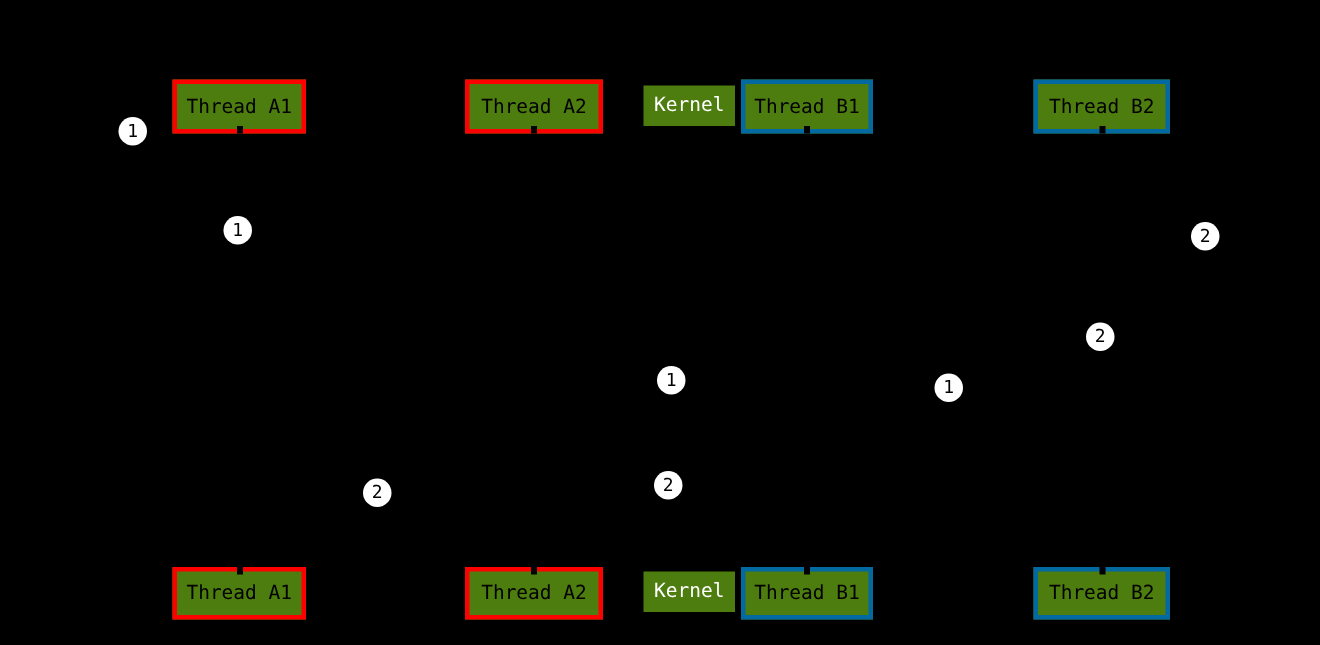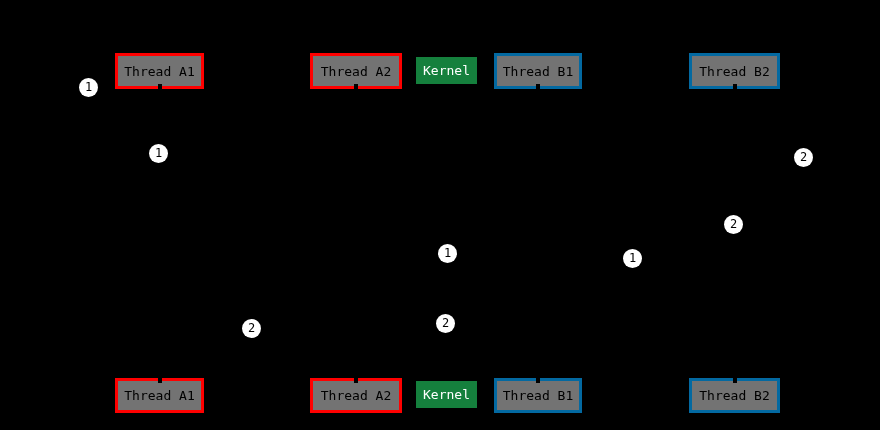--- a/index.html
+++ b/index.html
@@ -7,34 +7,35 @@
     position: relative;
     width: 880px;
     height: 430px;
     background: #000000;
     font-family: "DejaVu Sans Mono", "Liberation Mono", monospace;
     overflow: hidden;
   }
   .box {
     position: absolute;
     box-sizing: border-box;
-    background: #737373;
+    background: #4d7c0f;
     color: #000000;
     display: flex;
     align-items: center;
     justify-content: center;
     font-size: 13px;
     white-space: nowrap;
   }
   .box.red  { border: 3px solid #ff0000; }
   .box.blue { border: 3px solid #0369a1; }
   .box.kernel {
-    background: #15803d;
+    background: #4d7c0f;
     color: #ffffff;
     border: none;
+    margin-left: 13px;
   }
   .notch {
     position: absolute;
     left: 50%;
     transform: translateX(-50%);
     width: 4px;
     height: 5px;
     background: #000000;
   }
   .notch.bottom { bottom: -3px; }

